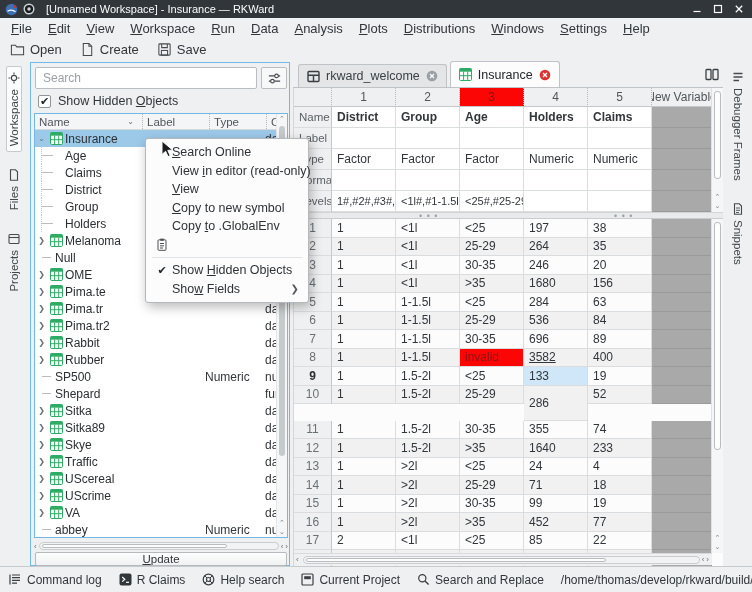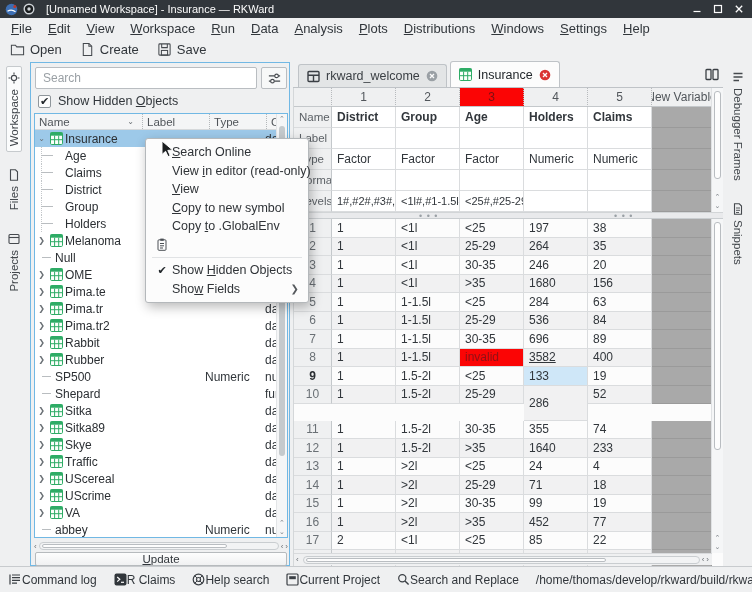--- a/index.html
+++ b/index.html
@@ -78,21 +78,21 @@
 #ctx{position:absolute;left:145px;top:138px;width:164px;background:#fcfcfc;border:1px solid #b4b8bb;border-radius:3px;box-shadow:2px 4px 12px rgba(0,0,0,.28);padding:4px 0;z-index:50}
 .mi{height:18.5px;display:flex;align-items:center;font-size:12.5px;padding:0 9px 0 6px;color:#2f3337}
 .mi .ic{width:20px;flex:none;display:flex;justify-content:center;align-items:center}
 .mi .lbl{flex:1;white-space:nowrap}
 .mi .sc{margin-left:8px}
 .mi .sub{font-size:10px;color:#55595d}
 .msep{height:1px;background:#e1e3e5;margin:3px 6px}
 #cursor{position:absolute;left:161px;top:141px;z-index:60}
 
 #statusbar{position:absolute;left:0;top:566px;width:752px;height:26px;border-top:1px solid #c8cbce;display:flex;align-items:center;font-size:12px;padding:0 9px;gap:17px;background:#eff0f1}
-.sbitem{display:flex;align-items:center;white-space:nowrap}
+.sbitem{display:flex;align-items:center;gap:5px;white-space:nowrap}
 #sb-right{margin-left:auto;display:flex;align-items:center;gap:8px}
 </style>
 </head>
 <body>
 
 <div id="titlebar">
   <span class="ic-slot">
       <span style="display: flex; align-items: center;">
         <svg width="13" height="13" viewBox="0 0 13 13">
           <circle cx="6.5" cy="6.5" r="5.8" fill="#3d6fb4"></circle>

